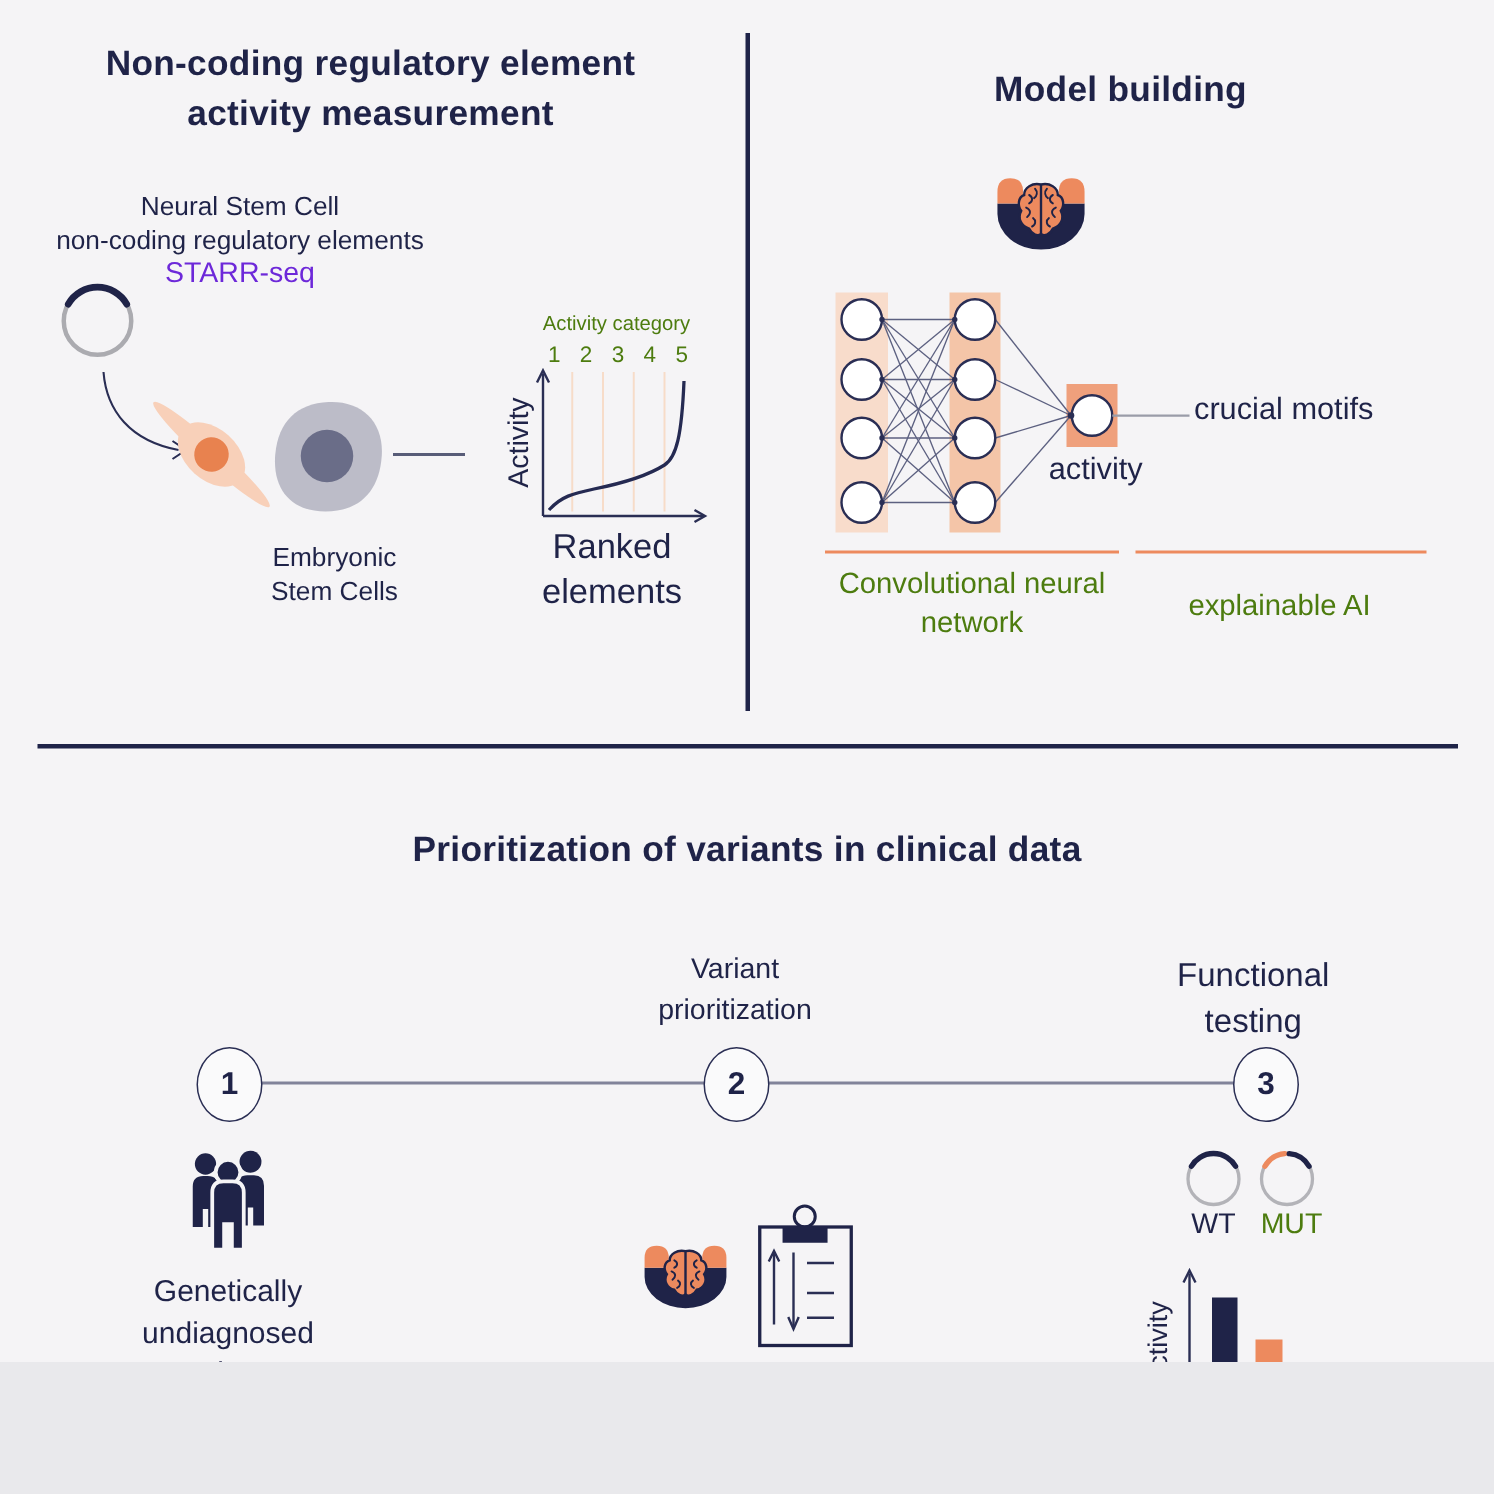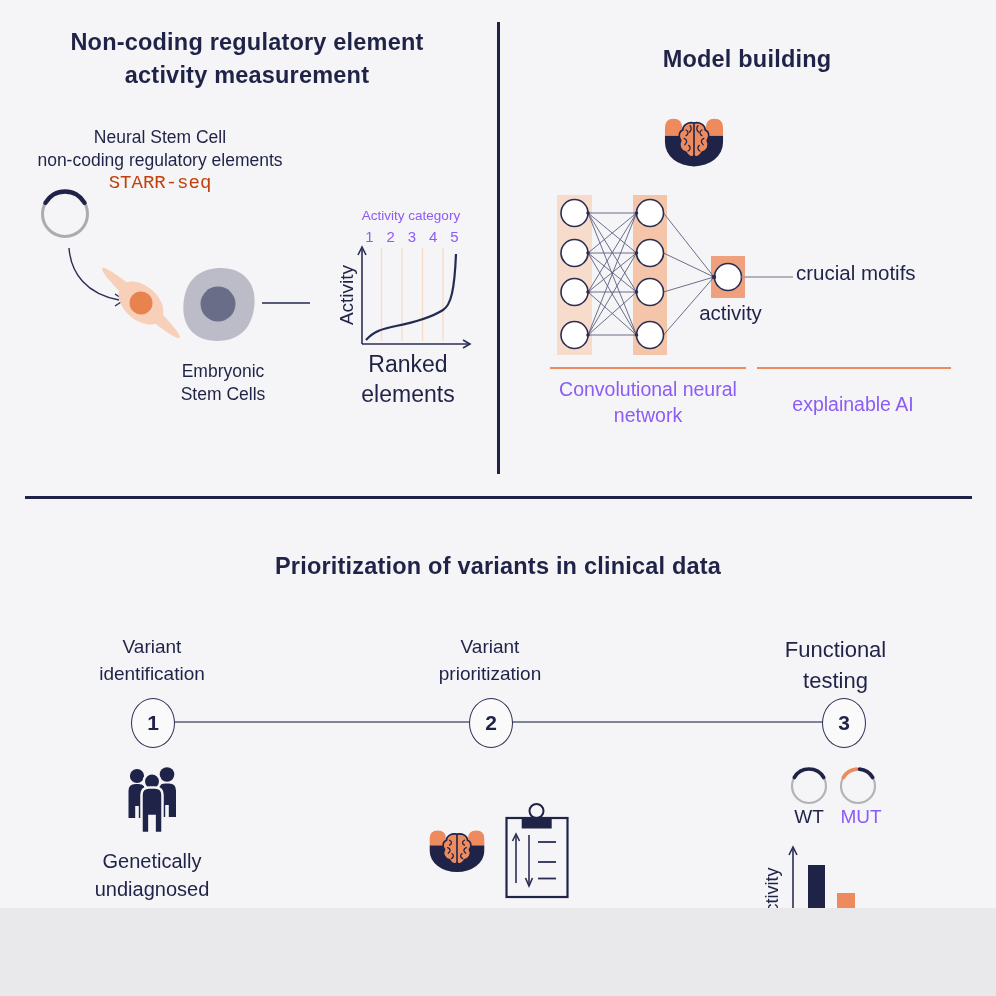--- a/index.html
+++ b/index.html
@@ -1,21 +1,21 @@
 <!DOCTYPE html>
 <html><head>
 <meta charset="utf-8">
 <style>
   html,body{margin:0;padding:0;}
   body{background:#e9e9ec;font-family:"Liberation Sans", sans-serif;}
   .figure{position:relative;width:996px;height:908px;background:#F5F4F6;overflow:hidden;color:#1F2348;}
   .abs{position:absolute;}
   .ctr{text-align:center;}
-  .orange{color:#8b5cf6;}
-  .gray{color:#c2410c;font-family:Liberation Mono, monospace;}
+  .orange{color:#4d7c0f;}
+  .gray{color:#6d28d9;}
   .bold{font-weight:bold;}
   .panel-title{font-size:23.5px;font-weight:bold;line-height:1.4;letter-spacing:.2px;}
   .body-text{font-size:17.5px;line-height:1.32;}
   .cap-text{font-size:19.5px;line-height:1.32;}
   .vlabel{transform:rotate(-90deg);transform-origin:center center;text-align:center;}
   .hline{background:#81839A;}
   .oline{background:#ED8A5E;height:1.6px;}
   .step-circle{width:42px;height:48px;border:1.8px solid #2A2E54;border-radius:50%;background:#FAFAFB;
     display:flex;align-items:center;justify-content:center;font-size:21px;font-weight:bold;}
   .magnet-n{color:transparent;background-image:linear-gradient(#1F2348 62%,#ED8A5E 62%);
@@ -162,21 +162,20 @@
   <div class="abs ctr" style="left:688px;top:301px;width:85px;font-size:20.5px;">activity</div>
   <div class="abs" style="left:796px;top:261px;font-size:20.5px;white-space:nowrap;">crucial motifs</div>
 
   <div class="abs oline" style="left:550px;top:367px;width:196px;"></div>
   <div class="abs oline" style="left:757px;top:367px;width:194px;"></div>
   <div class="abs ctr orange cap-text" style="left:770px;top:392px;width:166px;">explainable AI</div>
   <div class="abs ctr orange cap-text" style="left:553px;top:377px;width:190px;">Convolutional neural network</div>
 
   <div class="abs panel-title ctr" style="left:98px;top:550px;width:800px;">Prioritization of variants in clinical data</div>
 
-  <div class="abs ctr" style="left:87px;top:634px;width:130px;font-size:19px;line-height:1.42;">Variant identification</div>
   <div class="abs ctr" style="left:425px;top:634px;width:130px;font-size:19px;line-height:1.42;">Variant prioritization</div>
   <div class="abs ctr" style="left:778px;top:634px;width:115px;font-size:22px;line-height:1.42;">Functional testing</div>
 
   <div class="abs hline" style="left:152px;top:720.8px;width:691px;height:2.2px;"></div>
   <div class="abs step-circle" style="left:131px;top:698px;">
       <span>1</span>
     </div>
   <div class="abs step-circle" style="left:469px;top:698px;">
       <span>2</span>
     </div>

